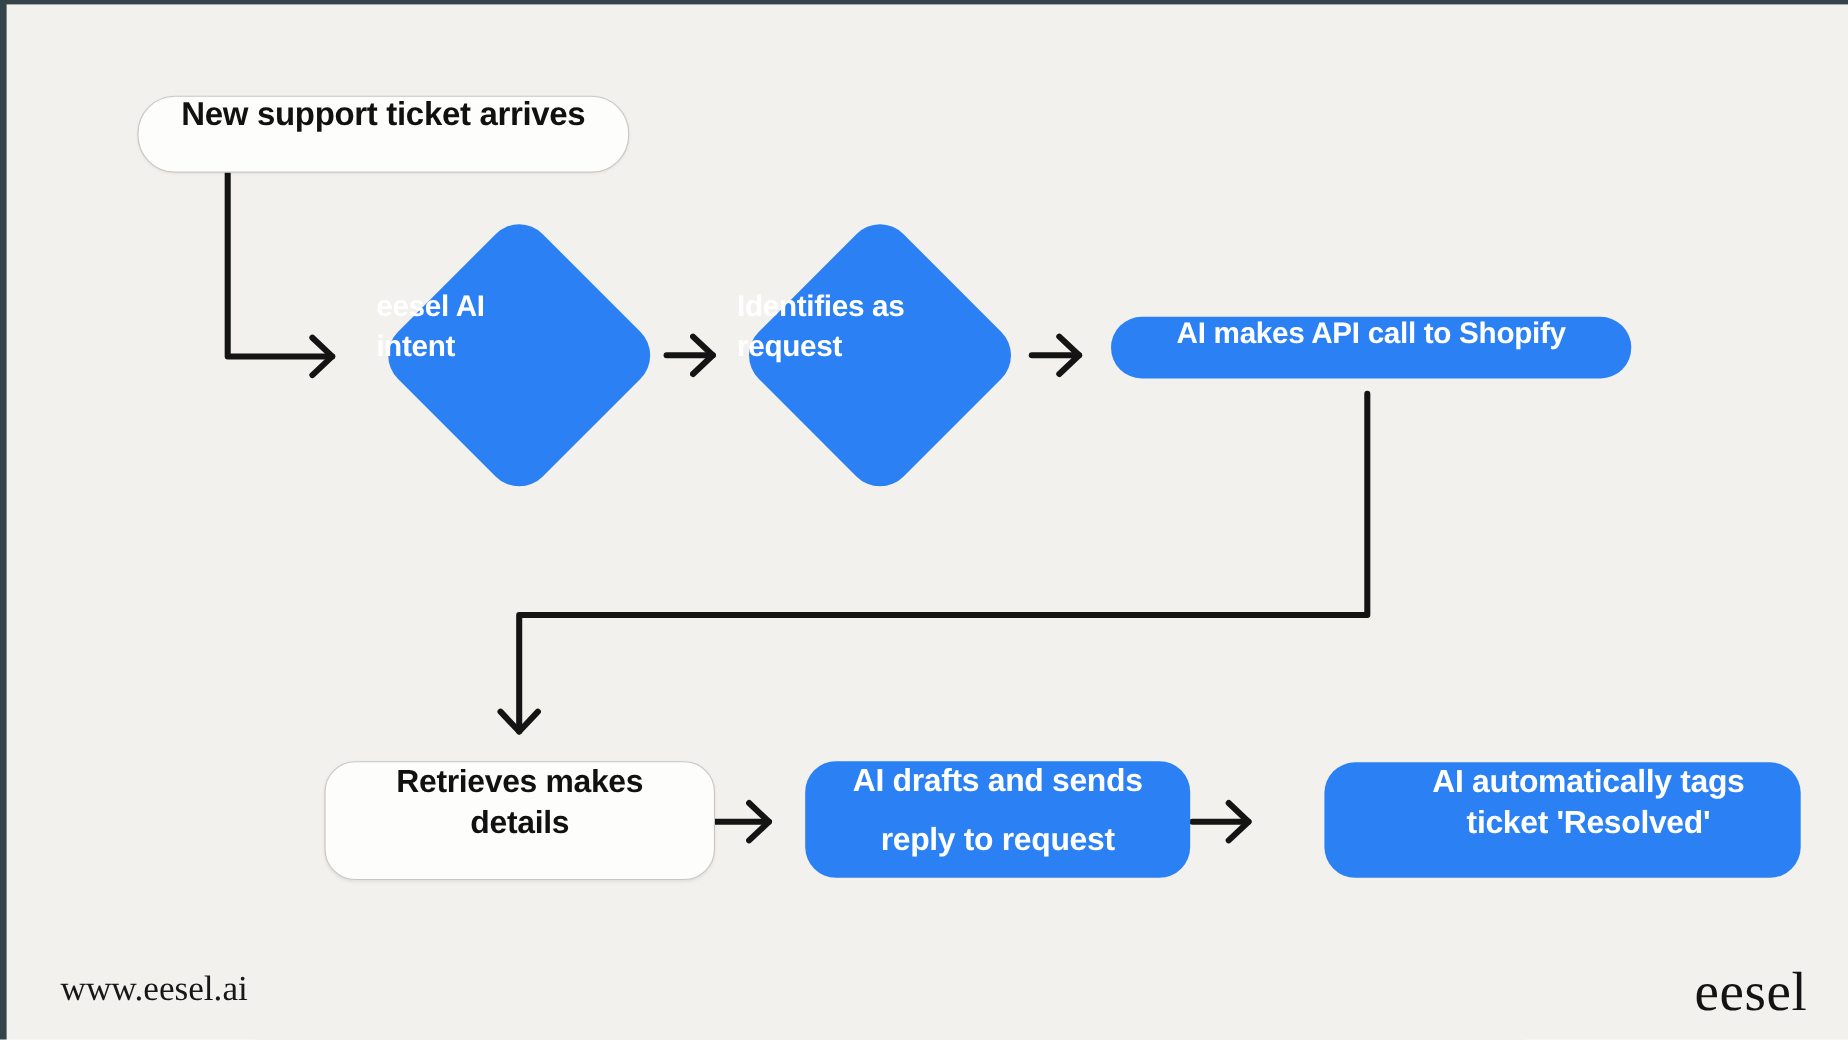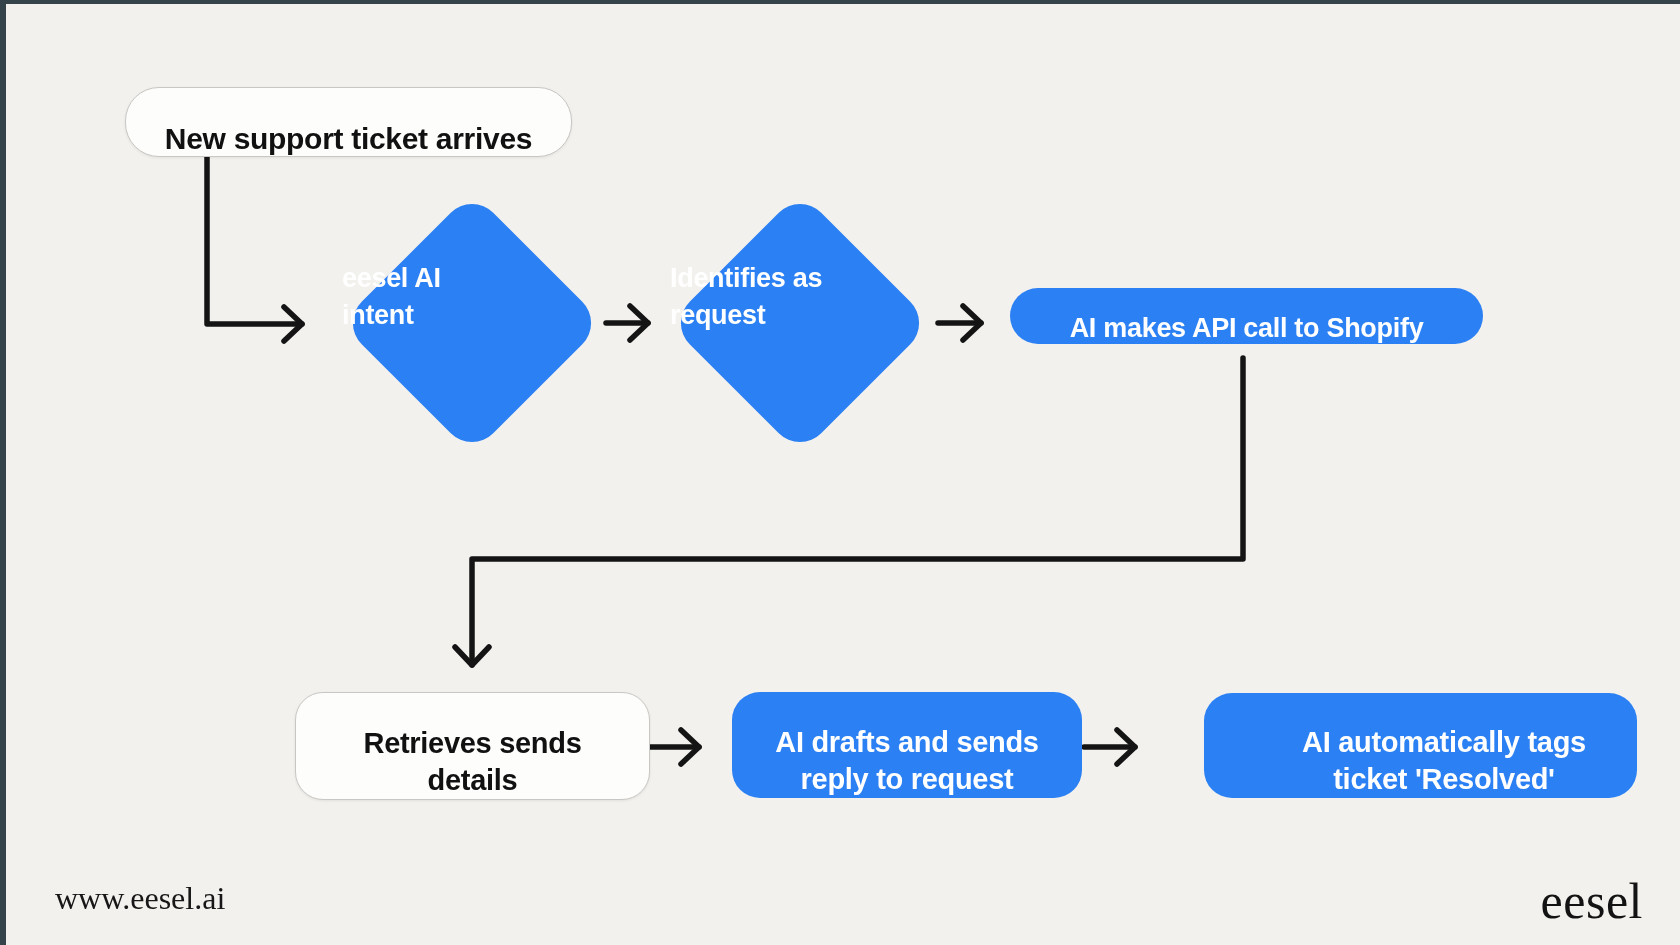--- a/index.html
+++ b/index.html
@@ -28,21 +28,21 @@
   .connector {
     stroke: var(--arrow, #141414);
     fill: none;
     stroke-width: 5.5;
     stroke-linecap: round;
     stroke-linejoin: round;
   }
   .node {
     position: absolute;
     display: flex; flex-direction: column;
-    align-items: center; justify-content: flex-end;
+    align-items: center; justify-content: flex-start;
     text-align: center;
     letter-spacing: -0.3px;
     font-weight: 700;
   }
   .pill-white {
     background: var(--node-white, #fdfdfc);
     border: 1.5px solid #c9c7c3;
     box-shadow: 0 1px 3px rgba(0,0,0,0.07);
     color: var(--text-dark, #111);
   }
@@ -77,21 +77,21 @@
   .node-api {
     left: 1010px; top: 288px; width: 473px; height: 56px;
     border-radius: 35px; font-size: 27px;
   }
   .node-retrieve {
     left: 295px; top: 692px; width: 353px; height: 106px;
     border-radius: 28px; font-size: 29px; line-height: 37px;
   }
   .node-draft {
     left: 732px; top: 692px; width: 350px; height: 106px;
-    border-radius: 28px; font-size: 29px; line-height: 37px;
+    border-radius: 28px; font-size: 29px; line-height: 37px; gap: 17px;
   }
   .node-tag {
     left: 1204px; top: 693px; width: 386px; height: 105px;
     border-radius: 28px; font-size: 29px; line-height: 37px; padding-left: 47px;
   }
   .node span { display: block; }
   .footer-site {
     position: absolute; left: 55px; top: 880px;
     font-family: "Liberation Serif", "DejaVu Serif", serif;
     font-size: 32px; color: #171717; text-align: right;
@@ -139,21 +139,21 @@
   <div class="diamond-label d2">
     <span>Identifies as</span>
     <span>request</span>
   </div>
 
   <div class="node pill-blue node-api">
     <span>AI makes API call to Shopify</span>
   </div>
 
   <div class="node pill-white node-retrieve">
-    <span>Retrieves sends</span>
+    <span>Retrieves makes</span>
     <span>details</span>
   </div>
 
   <div class="node pill-blue node-draft">
     <span>AI drafts and sends</span>
     <span>reply to request</span>
   </div>
 
   <div class="node pill-blue node-tag">
     <span>AI automatically tags</span>

